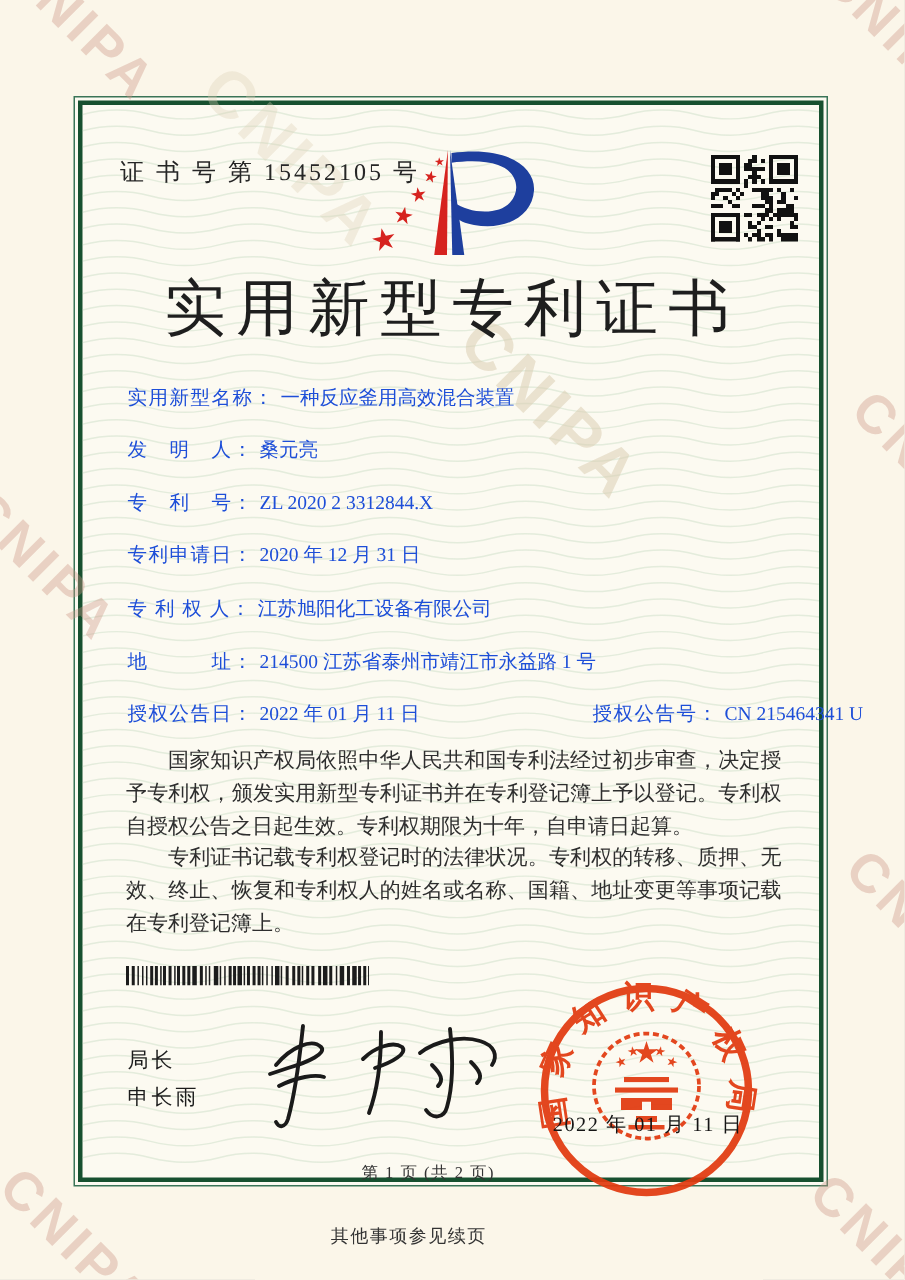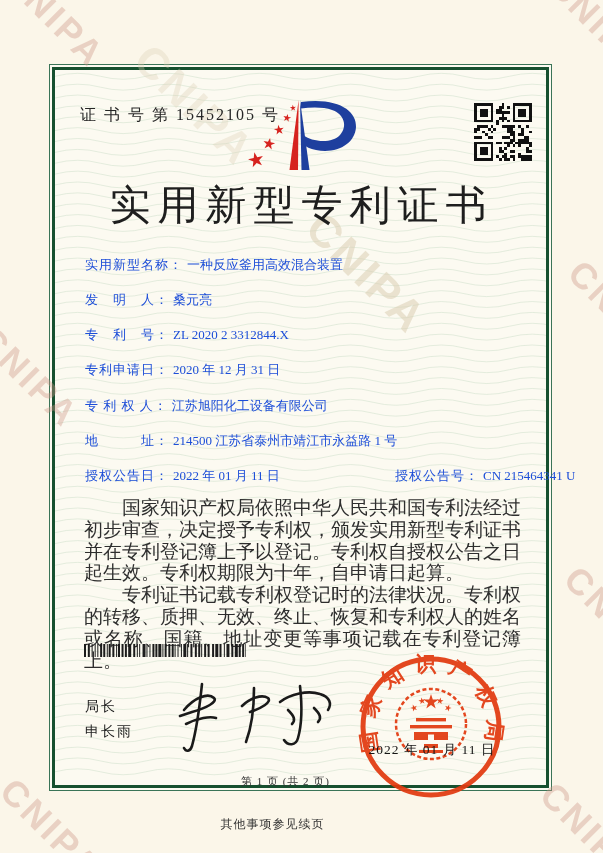--- a/index.html
+++ b/index.html
@@ -34,21 +34,21 @@
   .title{
     position:absolute;left:0;top:178px;width:603px;text-align:center;
     font-size:41px;letter-spacing:7px;color:#1e1e1e;font-weight:500;
   }
   .field{position:absolute;left:85px;font-size:13px;white-space:nowrap;color:#1d4ed8;}
   .field .lab{letter-spacing:1px;}
   .field .val{margin-left:5px;}
   .grant2{position:absolute;left:310px;top:0;}
   .paras{position:absolute;left:84px;top:497px;width:437px;}
   .paras p{
-    margin:0;text-indent:2em;font-size:19px;line-height:21.8px;
+    margin:0;text-indent:2em;font-size:14px;line-height:21.8px;
     text-align:justify;color:#2e2e2e;word-break:break-all;
   }
   .barcode{position:absolute;left:84px;top:644px;width:162px;height:13px;}
   .signer{position:absolute;left:85px;font-family:"Liberation Sans","DejaVu Sans",sans-serif;
     font-size:14px;letter-spacing:2px;color:#1c1c1c;font-weight:500;}
   .signer.t1{top:698px;} .signer.t2{top:723px;}
   .signature{position:absolute;left:150px;top:676px;width:210px;height:80px;}
   .seal{position:absolute;left:356px;top:652px;width:150px;height:150px;opacity:.93;}
   .seal-date{
     position:absolute;left:352px;top:741px;width:160px;text-align:center;

